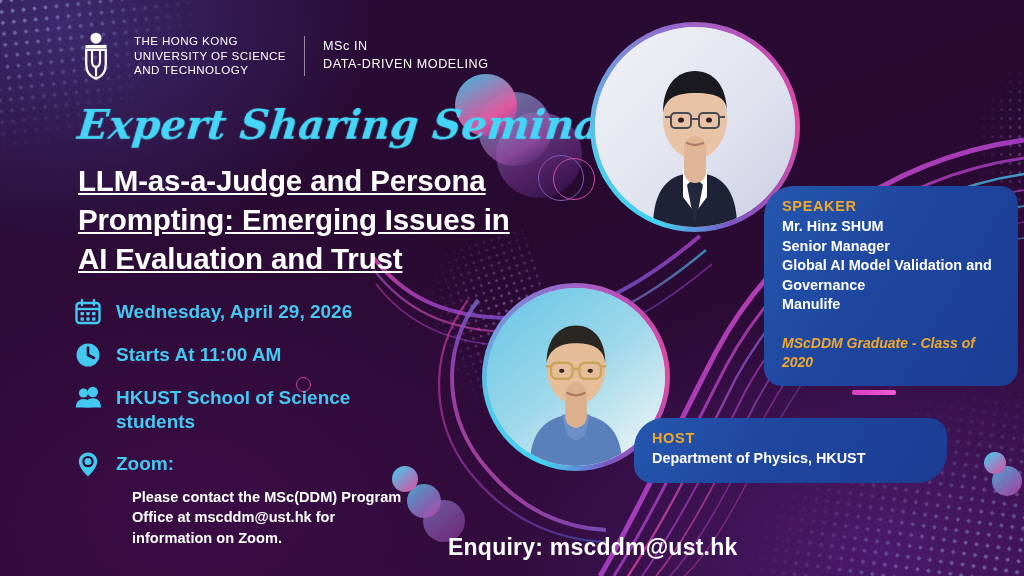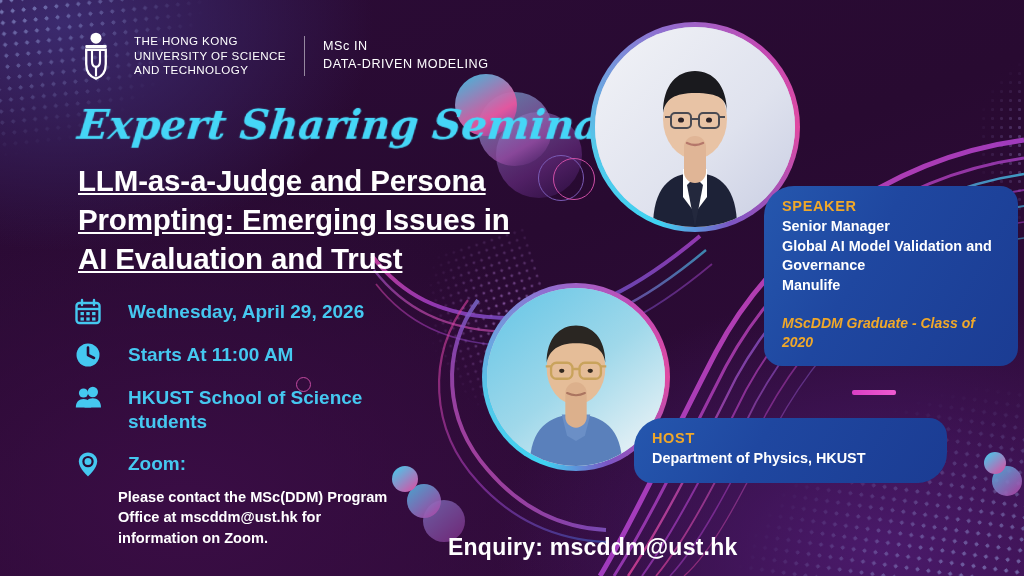--- a/index.html
+++ b/index.html
@@ -110,26 +110,26 @@
     text-shadow:0 0 1px rgba(69,214,247,.6);
   }
   .main-title {
     position:absolute; left:78px; top:162px; width:510px;
     color:#ffffff; font-size:29.5px; font-weight:700; line-height:1.32;
     letter-spacing:-.005em; white-space:pre-line;text-decoration:underline;
   }
 
   
   .info { position:absolute; left:74px; top:300px; width:400px; }
-  .info-row { display:flex; align-items:flex-start; gap:26px; margin-bottom:17px; }
+  .info-row { display:flex; align-items:flex-start; gap:14px; margin-bottom:17px; }
   .info-icon { width:28px; height:28px; flex:none; margin-top:-2px; }
   .info-text { color:#45c8f0; font-size:19px; font-weight:700; line-height:1.28; max-width:300px; }
   .info-sub {
     color:#ffffff; font-size:14.6px; font-weight:700; line-height:1.42;
-    margin-left:44px; margin-top:-8px; white-space:pre-line; max-width:310px;
+    margin-left:58px; margin-top:-8px; white-space:pre-line; max-width:310px;
   }
 
   .enquiry {
     position:absolute; left:448px; top:534px;
     color:#ffffff; font-size:23px; font-weight:700; letter-spacing:.01em;
   }
 
   
   .portrait { position:absolute; border-radius:50%; }
   .portrait .ringwrap {
@@ -343,20 +343,21 @@
         </g>
         <ellipse cx="84" cy="93" rx="3" ry="2.4" fill="#32281f"></ellipse>
         <ellipse cx="116" cy="93" rx="3" ry="2.4" fill="#32281f"></ellipse>
         <path d="M90 118 Q100 123 110 118" stroke="#ab7560" stroke-width="2.4" fill="none" stroke-linecap="round"></path>
       </svg>
     </div>
   </div>
 
   <div class="panel panel-speaker">
     <div class="panel-label">SPEAKER</div>
+    <div class="panel-line">Mr. Hinz SHUM</div>
     <div class="panel-line">Senior Manager</div>
     <div class="panel-line">Global AI Model Validation and</div>
     <div class="panel-line">Governance</div>
     <div class="panel-line">Manulife</div>
     <div class="panel-note">MScDDM Graduate - Class of 2020</div>
   </div>
 
   <div class="panel panel-host">
     <div class="panel-label">HOST</div>
     <div class="panel-line">Department of Physics, HKUST</div>

